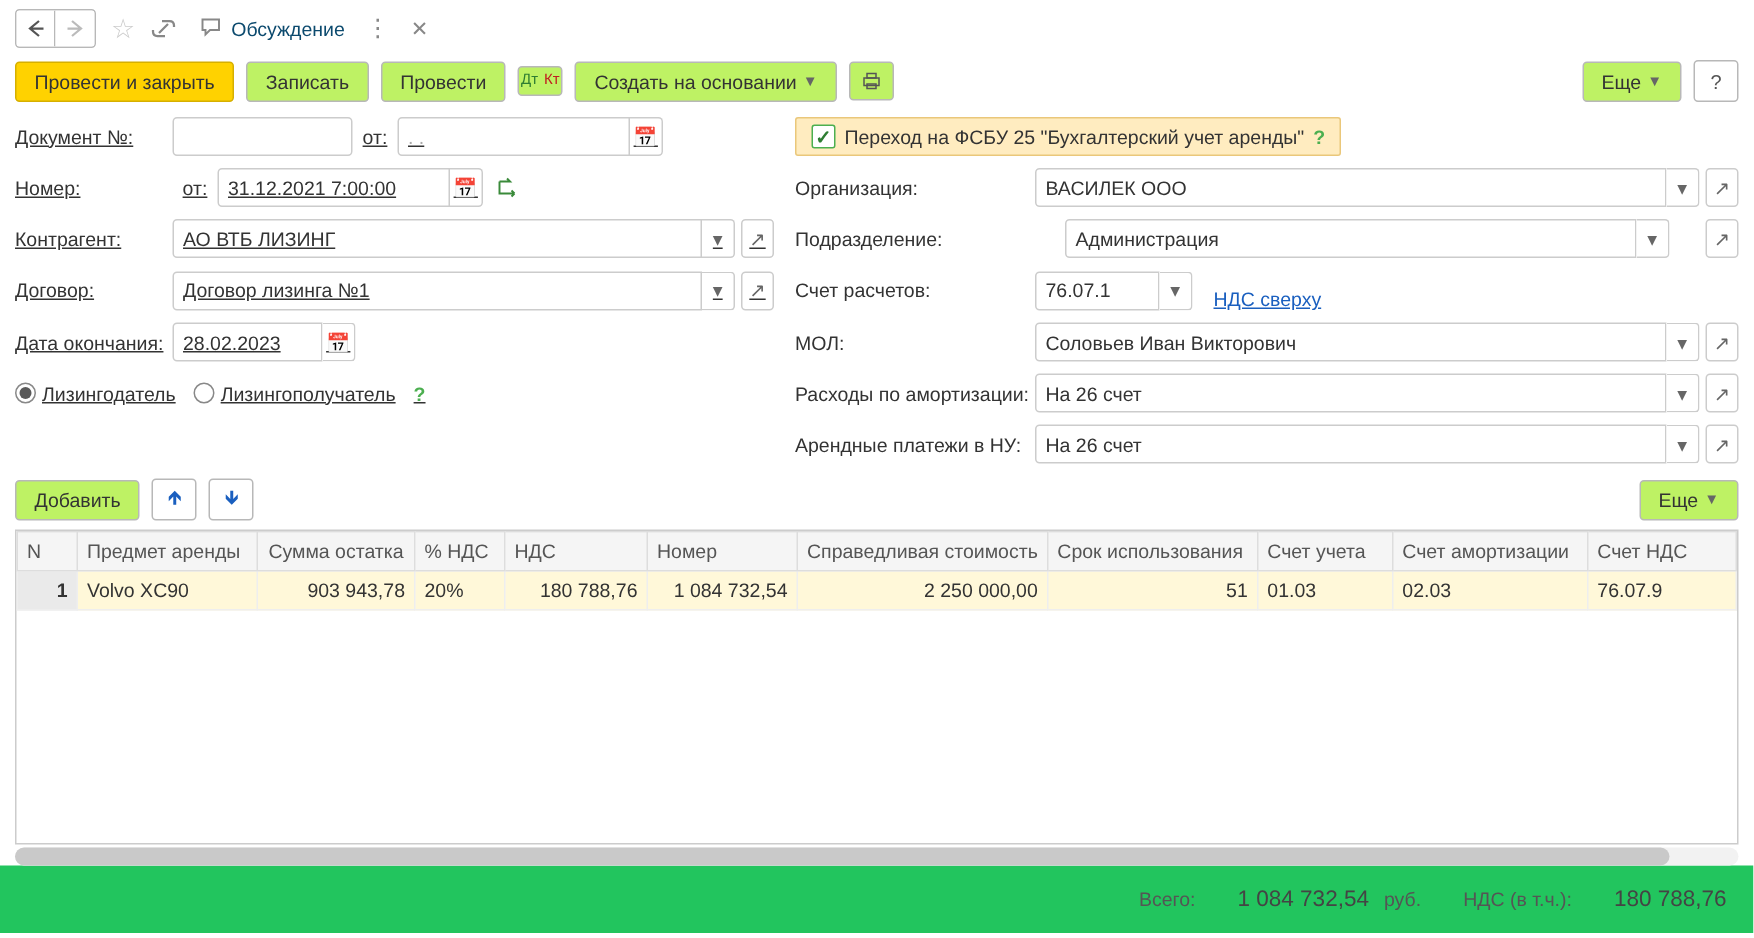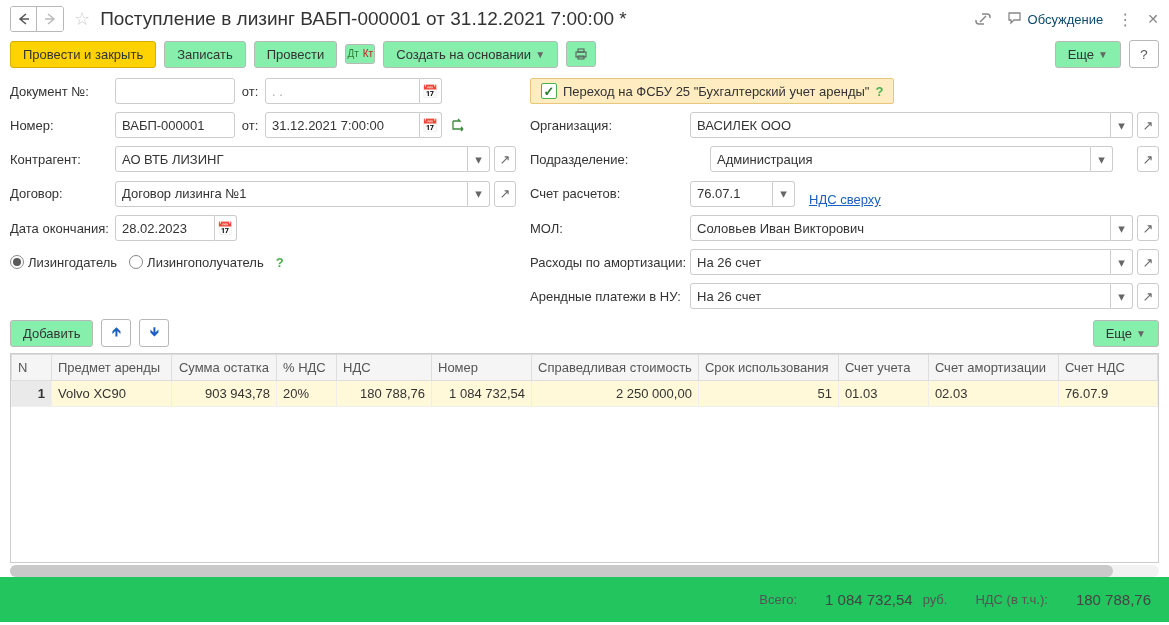--- a/index.html
+++ b/index.html
@@ -8,40 +8,40 @@
   .topbar { display: flex; align-items: center; padding: 6px 10px 2px 10px; gap: 6px; }
   .nav-btns { display: flex; border: 1px solid #b8b8b8; border-radius: 3px; overflow: hidden; }
   .nav-btn { width: 26px; height: 24px; display:flex; align-items:center; justify-content:center; background:#fff; cursor:pointer; color:#555;}
   .nav-btn:first-child { border-right:1px solid #b8b8b8; }
   .star-icon { color:#ccc; font-size:18px; padding: 0 4px; }
   .page-title { font-size: 19px; font-weight: normal; color:#333; flex:1; white-space:nowrap; }
   .top-right { display:flex; align-items:center; gap:14px; color:#888; }
   .top-right .ic { cursor:pointer; display:flex; align-items:center; gap:4px; }
 
   .toolbar { display:flex; align-items:center; gap:8px; padding: 6px 10px; }
-  .btn { border:1px solid #b8b8b8; background:#86efac; border-radius:3px; padding: 5px 12px; font-size:13px; cursor:pointer; color:#333; display:flex; align-items:center; gap:4px; }
+  .btn { border:1px solid #b8b8b8; background:#bef264; border-radius:3px; padding: 5px 12px; font-size:13px; cursor:pointer; color:#333; display:flex; align-items:center; gap:4px; }
   .btn-primary { background:#ffd200; border-color:#d6af00; font-weight: normal; }
   .btn-small-icon { width:30px; padding:4px 0; justify-content:center; }
   .toolbar-spacer { flex:1; }
   .btn-plain { border:1px solid #b8b8b8; background:#fff; border-radius:3px; width:30px; height:28px; display:flex; align-items:center; justify-content:center; cursor:pointer; color:#555;}
 
   .form-area { padding: 4px 10px 0 10px; }
   .form-row { display:flex; align-items:center; margin-bottom:8px; gap:0; }
   .lbl { font-size:13px; color:#333; }
   .left-lbl { width:105px; }
   .right-lbl { width:160px; }
 
   .input { border:1px solid #ccc; border-radius:3px; height:26px; padding:2px 6px; font-size:13px; background:#fff; display:flex; align-items:center; }
   .input-group { display:flex; }
   .input-group .input { border-top-right-radius:0; border-bottom-right-radius:0; }
   .addon { border:1px solid #ccc; border-left:none; background:#fff; width:22px; height:26px; display:flex; align-items:center; justify-content:center; cursor:pointer; color:#666;}
   .addon:last-child { border-top-right-radius:3px; border-bottom-right-radius:3px;}
   .ext-addon { border:1px solid #ccc; width:22px; height:26px; margin-left:4px; display:flex; align-items:center; justify-content:center; border-radius:3px; cursor:pointer; color:#666; background:#fff;}
 
-  .col-left { width:520px; }
+  .col-left { width:520px;text-decoration:underline; }
   .col-right { flex:1; }
 
   .fsbu-box { border:1px solid #eac77a; background:#ffecc0; padding:4px 10px; display:inline-flex; align-items:center; gap:6px; border-radius:2px;}
   .fsbu-box .chk { width:16px; height:16px; border:1px solid #4caf50; display:flex; align-items:center; justify-content:center; color:#2e7d32; font-weight:bold; font-size:13px; background:#fff; border-radius:2px;}
   .q-mark { color:#4caf50; cursor:pointer; font-weight:bold; }
 
   .radio { display:inline-flex; align-items:center; gap:4px; margin-right:12px; cursor:pointer;}
   .radio .dot { width:14px; height:14px; border:1px solid #888; border-radius:50%; display:flex; align-items:center; justify-content:center; background:#fff;}
   .radio .dot.sel::after { content:""; width:8px; height:8px; background:#595959; border-radius:50%; }
 
@@ -77,21 +77,20 @@
           <path d="M8 1 L2 6 L8 11 M2 6 L11 6" stroke="#555" stroke-width="1.5" fill="none"></path>
         </svg>
     </div>
     <div class="nav-btn">
       <svg width="12" height="12" viewBox="0 0 12 12">
           <path d="M4 1 L10 6 L4 11 M10 6 L1 6" stroke="#bbb" stroke-width="1.5" fill="none"></path>
         </svg>
     </div>
   </div>
   <span class="star-icon">☆</span>
-  <div class="page-title">Поступление в лизинг ВАБП-000001 от 31.12.2021 7:00:00 *</div>
   <div class="top-right">
     <span class="ic">
       <svg width="18" height="18" viewBox="0 0 18 18">
           <path d="M6 12 L12 6 M8 4 L13 4 Q16 4 16 7 L16 8 M10 14 L5 14 Q2 14 2 11 L2 10" stroke="#888" stroke-width="1.5" fill="none"></path>
         </svg>
     </span>
     <span class="ic">
       <svg width="18" height="18" viewBox="0 0 18 18">
           <path d="M3 3 H14 V10 H8 L5 13 V10 H3 Z" stroke="#888" stroke-width="1.3" fill="none"></path>
         </svg>
@@ -150,23 +149,20 @@
         <div class="chk">✓</div>
         <span>Переход на ФСБУ 25 "Бухгалтерский учет аренды"</span>
         <span class="q-mark">?</span>
       </div>
     </div>
   </div>
 
   <div class="form-row">
     <div class="col-left" style="display:flex;align-items:center;">
       <span class="lbl left-lbl">Номер:</span>
-      <div class="input" style="width:120px">
-          <span>ВАБП-000001</span>
-        </div>
       <span class="lbl" style="width:30px;text-align:center;">от:</span>
       <div class="input-group">
         <div class="input" style="width:155px">
             <span>31.12.2021  7:00:00</span>
           </div>
         <div class="addon">📅</div>
       </div>
       <span style="margin-left:8px;color:#3a8a3a;cursor:pointer;">
         <svg width="16" height="14" viewBox="0 0 16 14">
             <path d="M3 3 H10 L8 1 M3 3 L3 11 H13 M13 11 L11 13 M13 11 L11 9" stroke="#3a8a3a" stroke-width="1.3" fill="none"></path>

